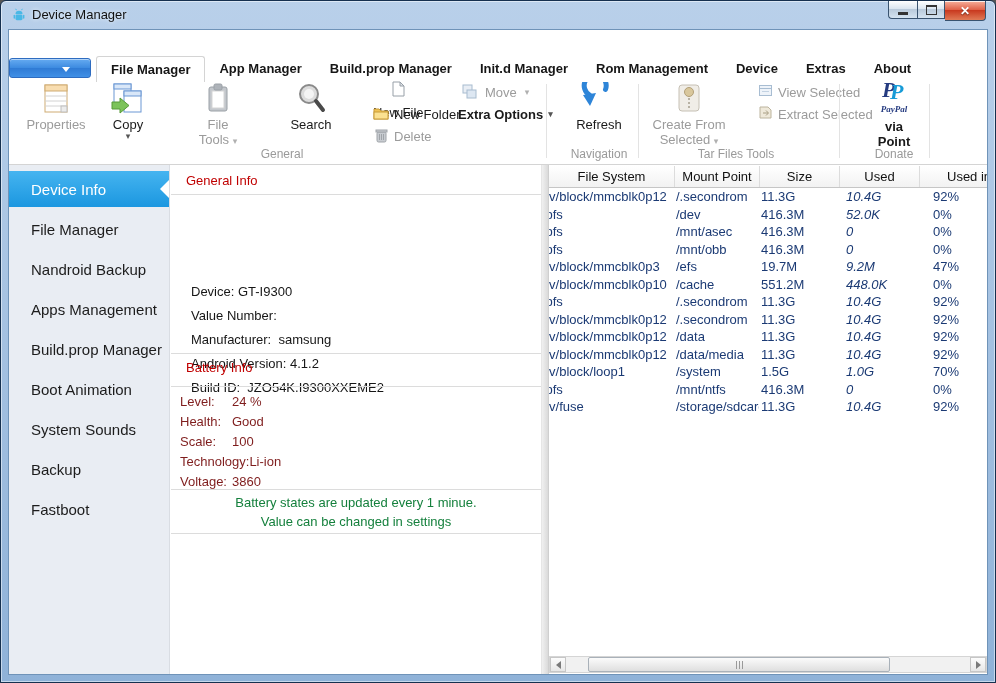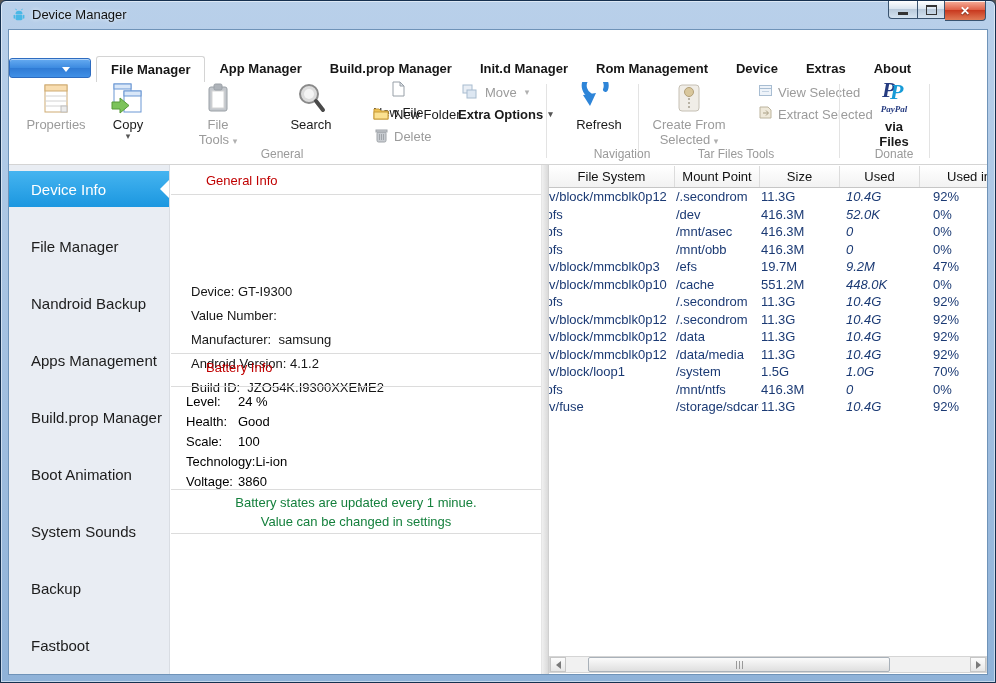--- a/index.html
+++ b/index.html
@@ -52,33 +52,33 @@
   .rsep{position:absolute;top:54px;height:74px;width:1px;background:#e3e3e3;}
   .glabel{position:absolute;top:117px;transform:translateX(-50%);font-size:12px;color:#9a9a9a;}
   .pp-logo{position:relative;width:44px;height:24px;}
   .pp-logo span{position:absolute;font:italic bold 22px "Liberation Serif",serif;}
   .pp-back{left:10px;top:-2px;color:#253b80;}
   .pp-front{left:18px;top:0;color:#179bd7;}
   .pp-script{font:italic bold 9px "Liberation Serif",serif;color:#253b80;margin-top:1px;}
   
   .sidebar{position:absolute;left:0;top:135px;bottom:0;width:161px;background:#e9edf3;
     border-right:1px solid #d9dde3;padding-top:6px;box-sizing:border-box;}
-  .snav-item{position:relative;height:36px;margin:0 0 21px 0;display:flex;align-items:center;
+  .snav-item{position:relative;height:36px;margin:0 0 4px 0;display:flex;align-items:center;
     padding-left:22px;font-size:15px;color:#1c1c1c;}
   .sidebar div.snav-item:first-of-type{background:linear-gradient(#45b4f0,#1b97e0);color:#fff;}
   .sidebar div.snav-item:first-of-type::after{content:"";position:absolute;right:0;top:50%;
     margin-top:-9px;width:0;height:0;border:9px solid transparent;border-right:9px solid #fff;
     border-left:none;}
   
   .content{position:absolute;left:162px;top:135px;width:370px;bottom:0;background:#fff;}
   .hline{position:absolute;left:0;right:0;height:1px;background:#dcdcdc;}
-  .red-title{position:absolute;left:15px;font-size:13px;color:#c00000;margin-left:20px;}
+  .red-title{position:absolute;left:15px;font-size:13px;color:#c00000;}
   .ci-rows{position:absolute;left:20px;top:43px;font-size:13px;color:#161616;line-height:24px;
     white-space:pre;}
-  .bat-rows{position:absolute;left:15px;top:227px;font-size:13px;color:#000000;line-height:20px;}
+  .bat-rows{position:absolute;left:9px;top:227px;font-size:13px;color:#7f1d1d;line-height:20px;}
   .bat-label{display:inline-block;min-width:52px;}
   .note{position:absolute;left:0;right:0;text-align:center;font-size:13px;color:#15803d;}
   
   .parts{position:absolute;left:540px;top:136px;right:0;overflow:hidden;}
   .phead{display:grid;grid-template-columns:125px 85px 80px 80px 70px;height:21px;
     line-height:21px;font-size:13px;color:#111;background:linear-gradient(#ffffff,#f2f2f2);
     border-bottom:1px solid #c6c6c6;}
   .phead .hc{text-align:center;overflow:visible;white-space:nowrap;}
   .phead .hc + .hc{border-left:1px solid #dcdcdc;}
   .phead .hc.last{text-align:left;padding-left:27px;}
@@ -296,27 +296,27 @@
     <div class="rsep" style="left:830px;"></div>
 
     <div class="tbig" style="left:846px;width:78px;top:49px;font-weight:bold;">
       <span class="ic" style="flex-direction:column;height:38px;display:flex;align-items:center;">
         <span class="pp-logo">
             <span class="pp-back">P</span>
             <span class="pp-front">P</span>
           </span>
         <span class="pp-script">PayPal</span>
       </span>
-      <span style="width:44px;">via Files</span>
+      <span style="width:44px;">via Point</span>
     </div>
 
     <div class="rsep" style="left:920px;"></div>
 
     <span class="glabel" style="left:273px;">General</span>
-    <span class="glabel" style="left:590px;margin-left:23px;">Navigation</span>
+    <span class="glabel" style="left:590px;">Navigation</span>
     <span class="glabel" style="left:727px;">Tar Files Tools</span>
     <span class="glabel" style="left:885px;">Donate</span>
 
     <div class="ribbon-bottom"></div>
 
     <div class="sidebar">
 
     <div class="snav-item">Device Info</div>
         <div class="snav-item">File Manager</div>
         <div class="snav-item">Nandroid Backup</div>

